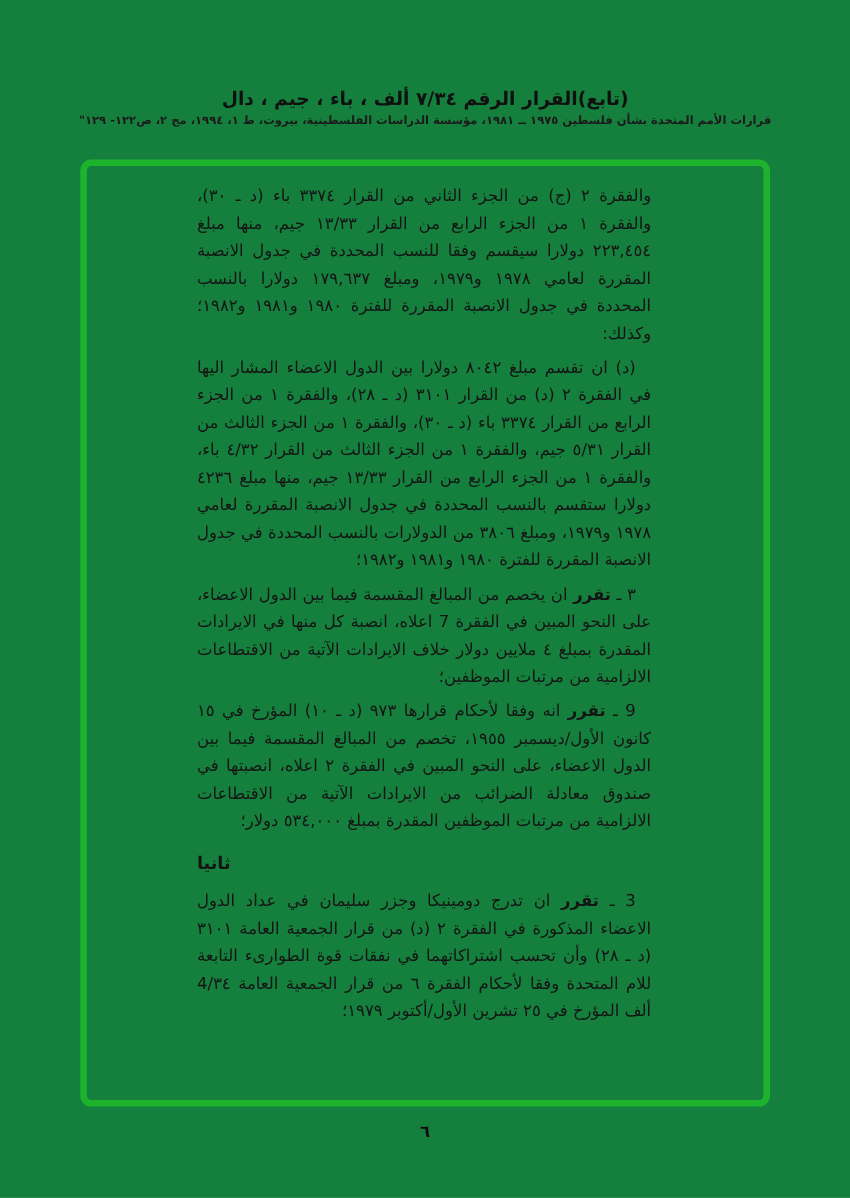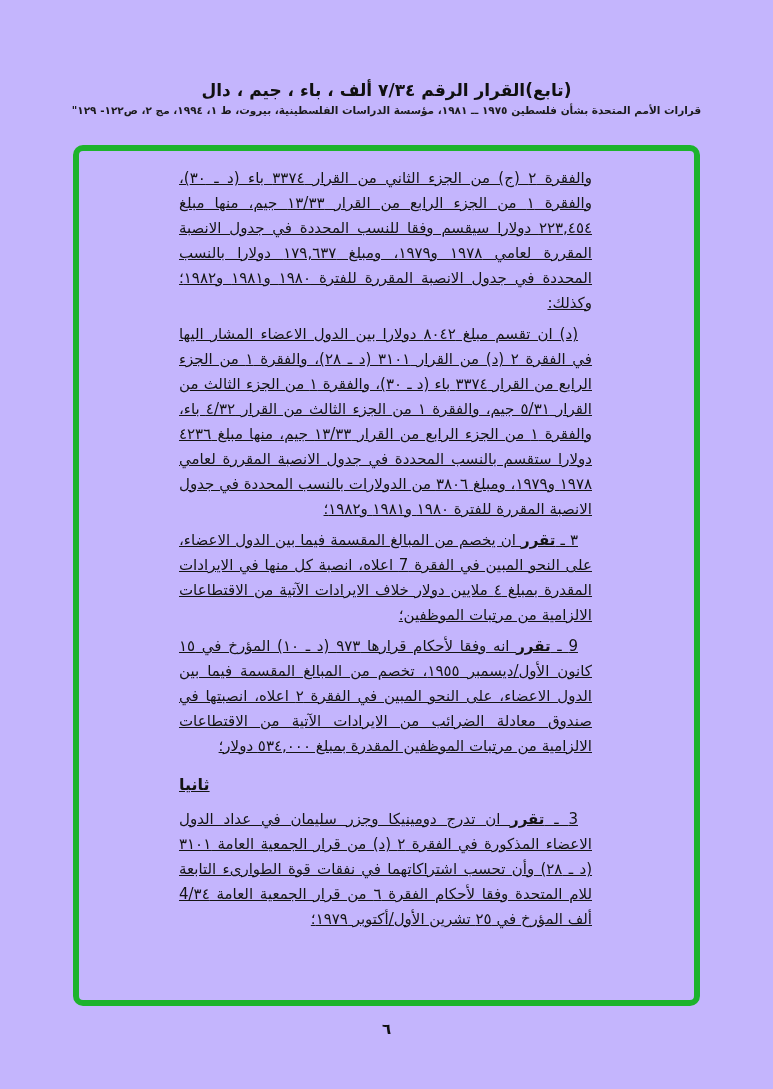--- a/index.html
+++ b/index.html
@@ -1,20 +1,20 @@
 <!DOCTYPE html>
 <html lang="ar"><head>
 <meta charset="utf-8">
 <style>
   html, body { margin: 0; padding: 0; background: #ffffff; }
   .page {
     position: relative;
     width: 773px;
     height: 1089px;
-    background: #c4b5fd;
+    background: #15803d;
     overflow: hidden;
     font-family: "DejaVu Sans", sans-serif;
     color: #141414;
     direction: rtl;
   }
   .header { position: absolute; top: 80px; left: 0; right: 0; text-align: center; }
   .header .title {
     font-size: 17px;
     font-weight: bold;
     letter-spacing: 0.2px;
@@ -39,21 +39,20 @@
   }
   .body-text {
     position: absolute;
     left: 179px;
     top: 166px;
     width: 413px;
     direction: rtl;
     text-align: justify;
     font-size: 15px;
     line-height: 25px;
-    text-decoration: underline;
   }
   .body-text p.para { margin: 0 0 6px 0; }
   .body-text p.para.indent { text-indent: 14px; }
   .body-text h3.heading {
     margin: 13px 0 10px 0;
     text-align: left;
     font-size: 16px;
     font-weight: bold;
   }
   .bold { font-weight: bold; }

